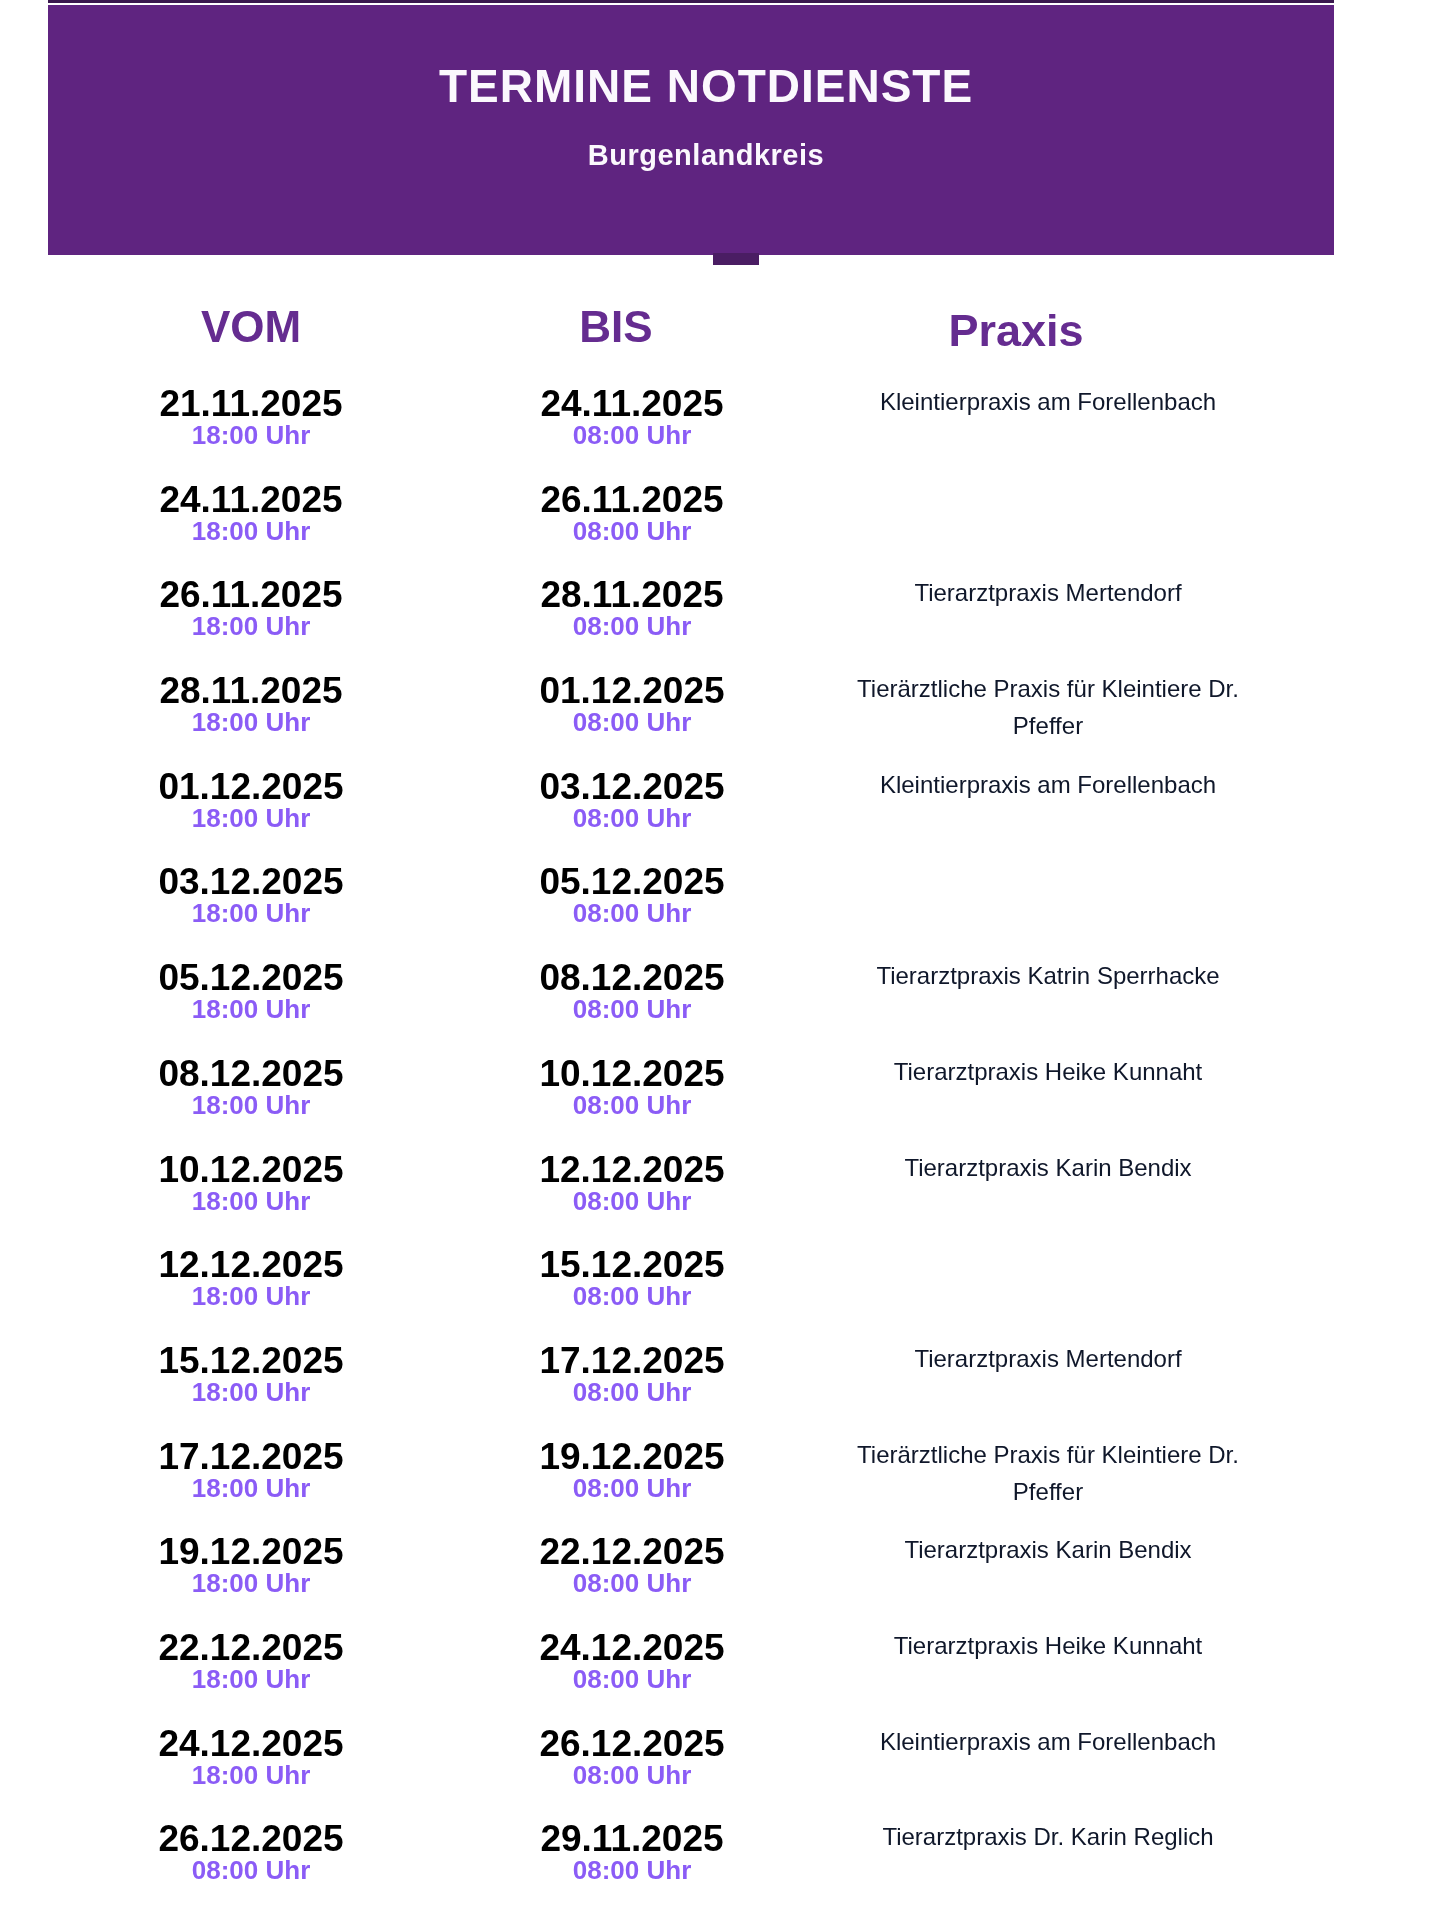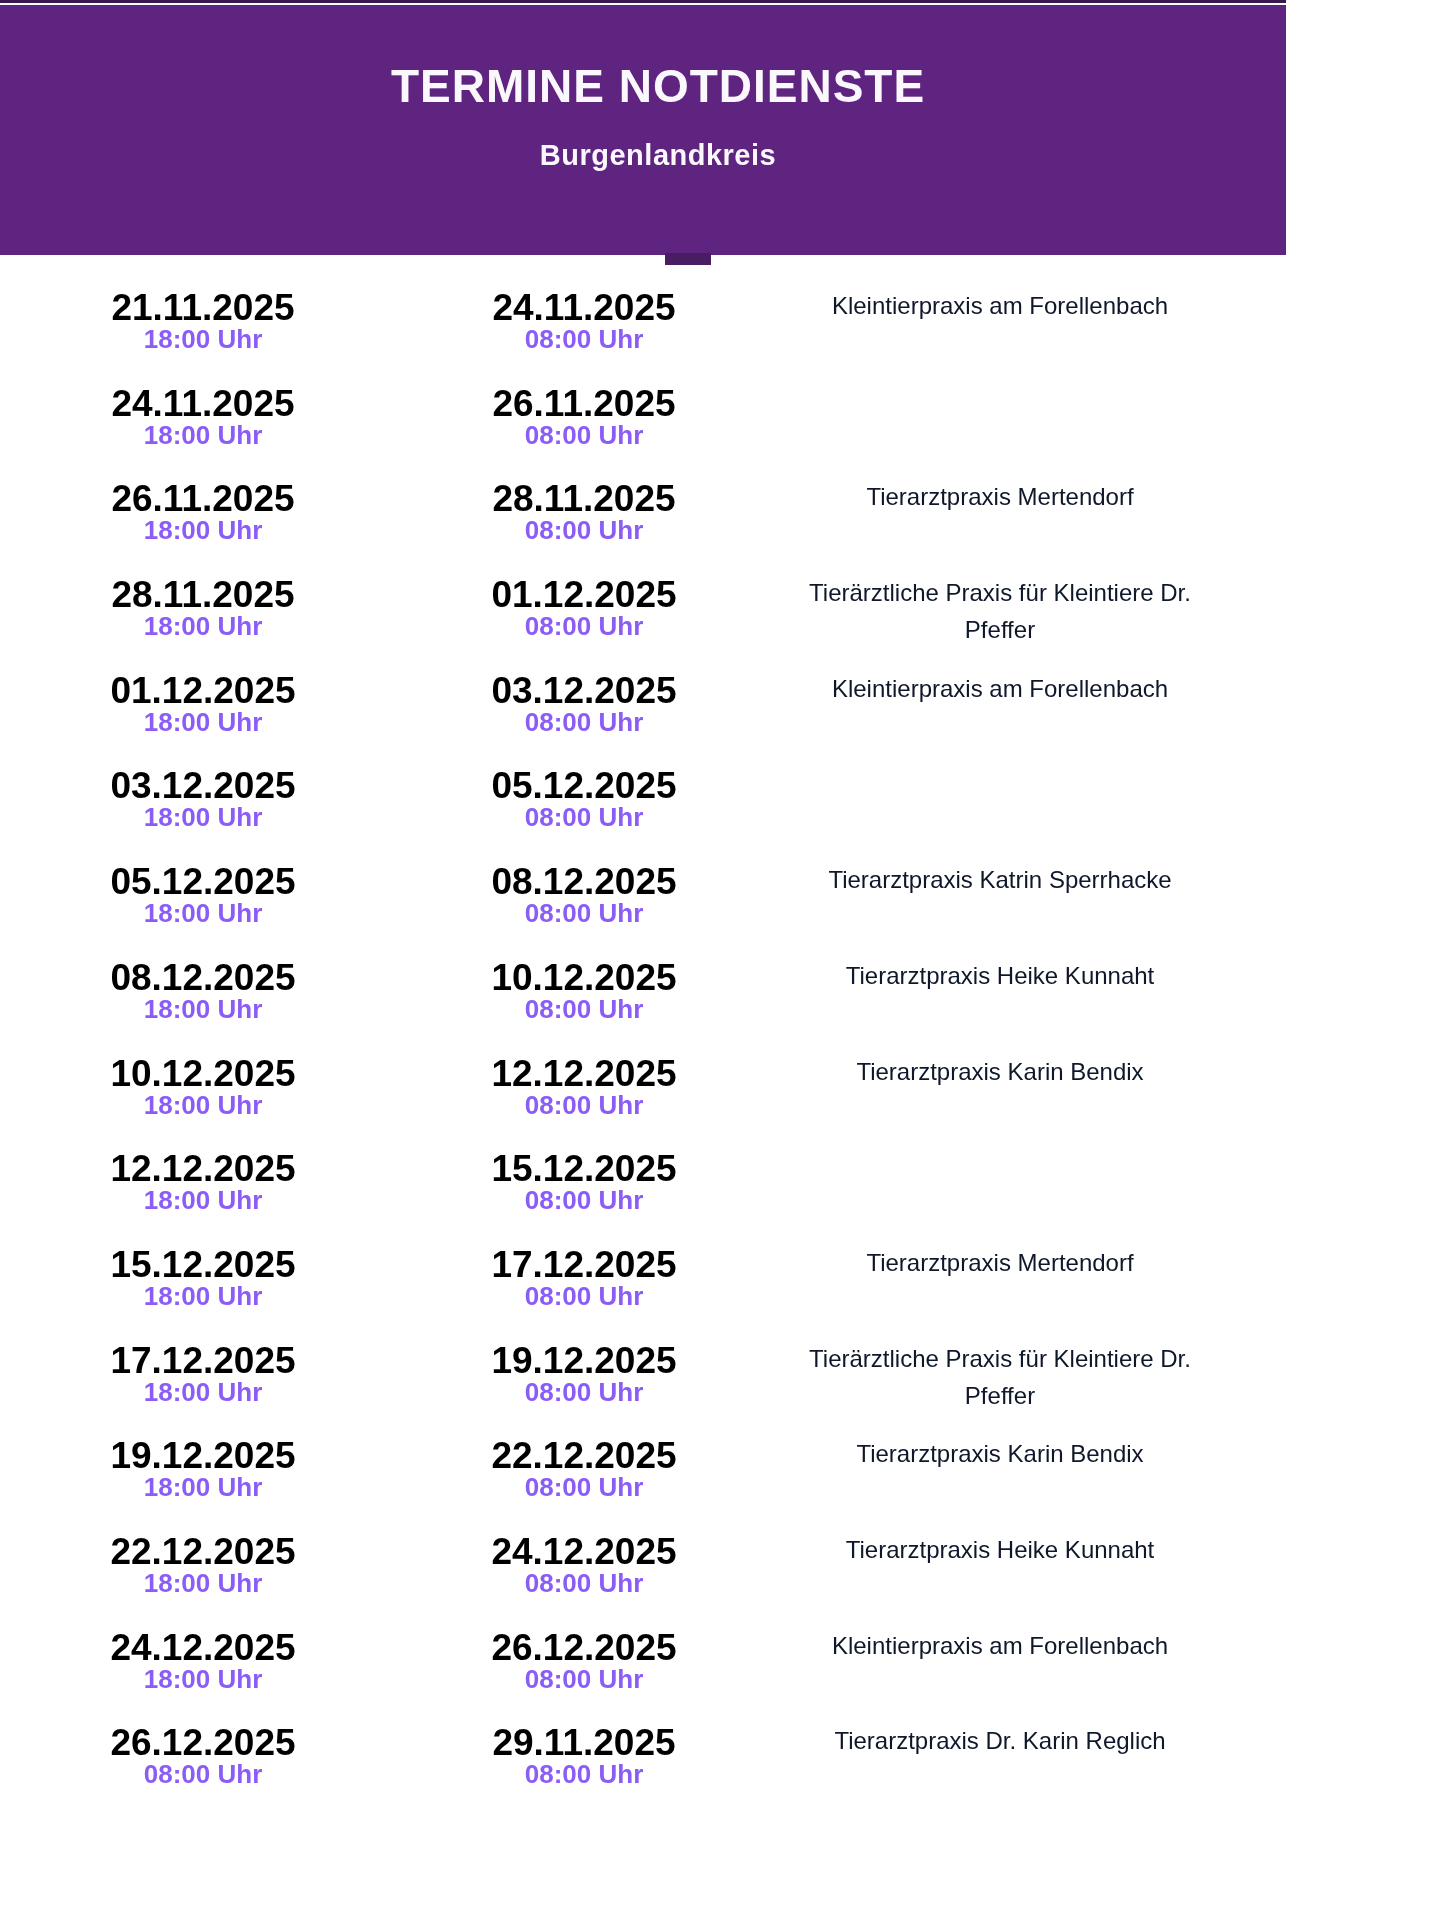--- a/index.html
+++ b/index.html
@@ -3,21 +3,21 @@
 <meta charset="utf-8">
 <style>
   * { margin: 0; padding: 0; box-sizing: border-box; }
   html, body { background: #ffffff; }
   body {
     width: 1451px; height: 1908px;
     overflow: hidden;
     font-family: "Liberation Sans", sans-serif;
     position: relative;
   }
-  .page { width: 1286px; height: 1908px; position: relative; background: #ffffff; }
+  .page { width: 1286px; height: 1908px; position: relative; background: #ffffff; margin-left: 48px; }
 
   
   .top-hairline { height: 3px; background: #3a184e; }
   .top-gap { height: 2px; background: #ffffff; }
   .banner {
     position: relative;
     height: 250px;
     background: #5f2480;
     color: #fbf8fd;
     text-align: center;
@@ -92,20 +92,25 @@
 
   <div class="top-hairline"></div>
   <div class="top-gap"></div>
 
   <div class="banner">
     <div class="banner-title">TERMINE NOTDIENSTE</div>
     <div class="banner-subtitle">Burgenlandkreis</div>
     <div class="banner-notch"></div>
   </div>
 
+  <div class="grid-row col-header-row">
+    <div class="col-header">VOM</div>
+    <div class="col-header">BIS</div>
+    <div class="col-header praxis-header">Praxis</div>
+  </div>
 
   <div class="table-body">
     <div class="grid-row row">
       <div class="cell">
         <div class="date">21.11.2025</div>
         <div class="time">18:00 Uhr</div>
       </div>
       <div class="cell">
         <div class="date">24.11.2025</div>
         <div class="time">08:00 Uhr</div>

